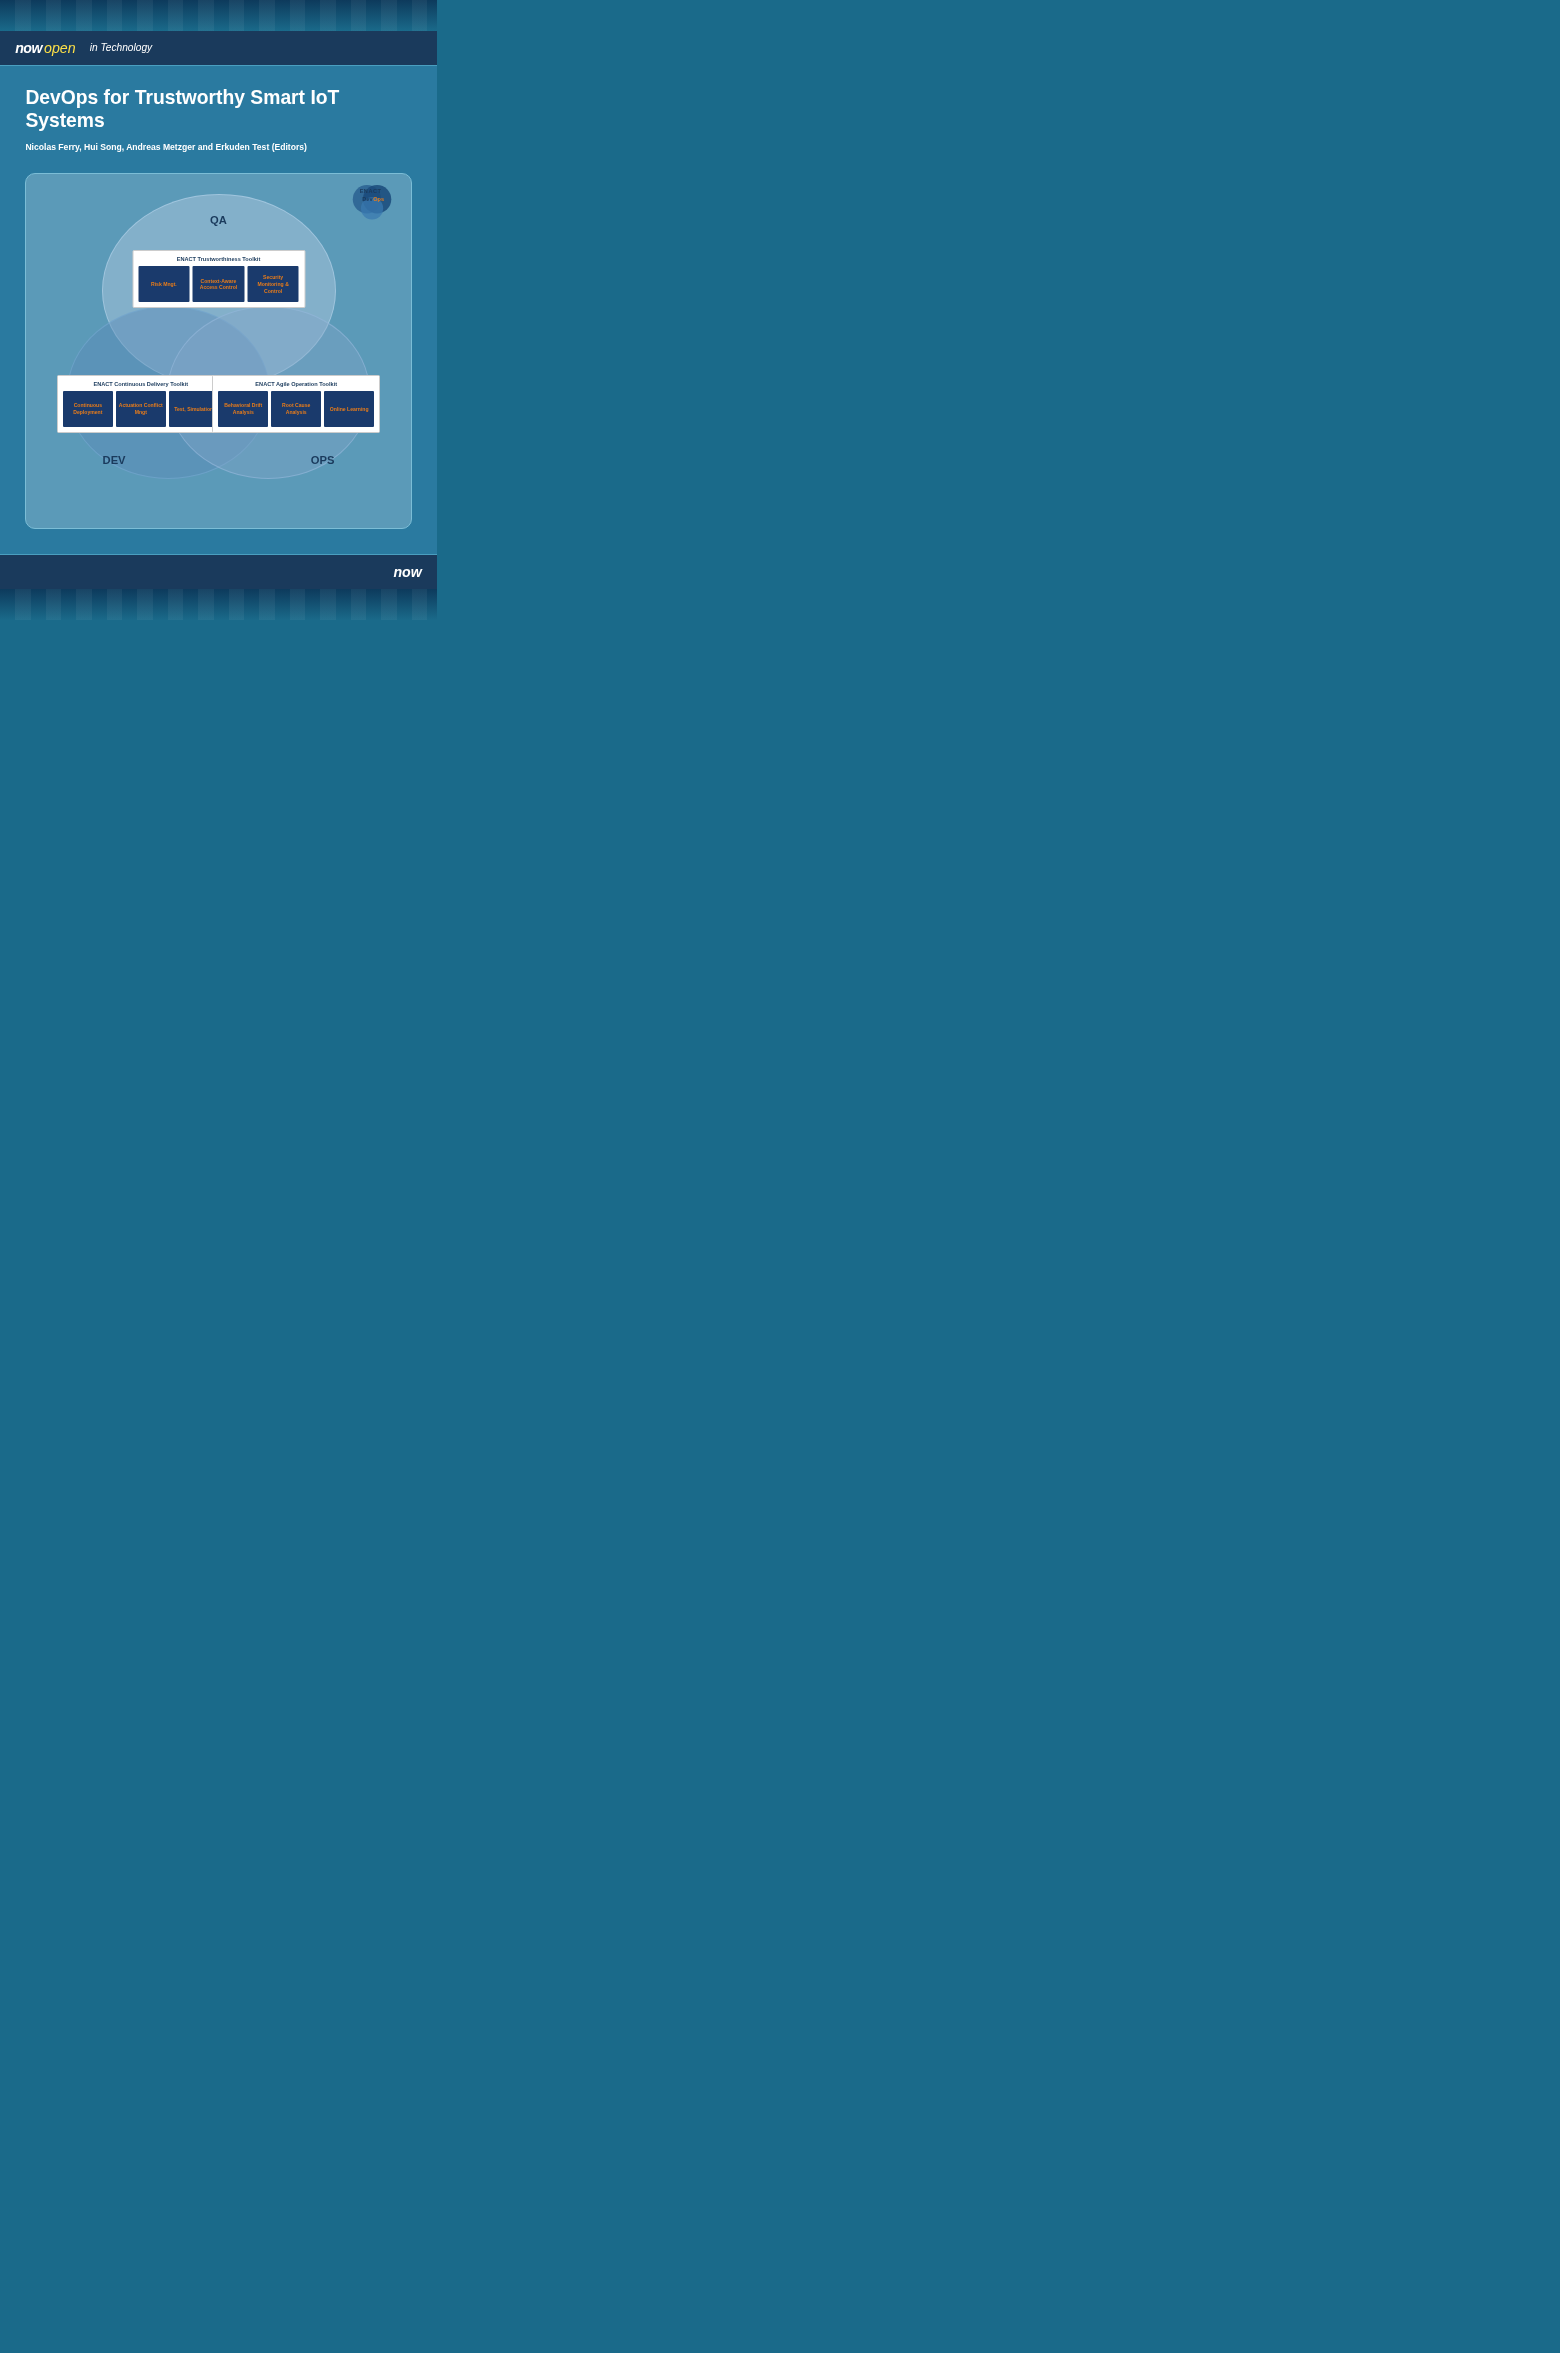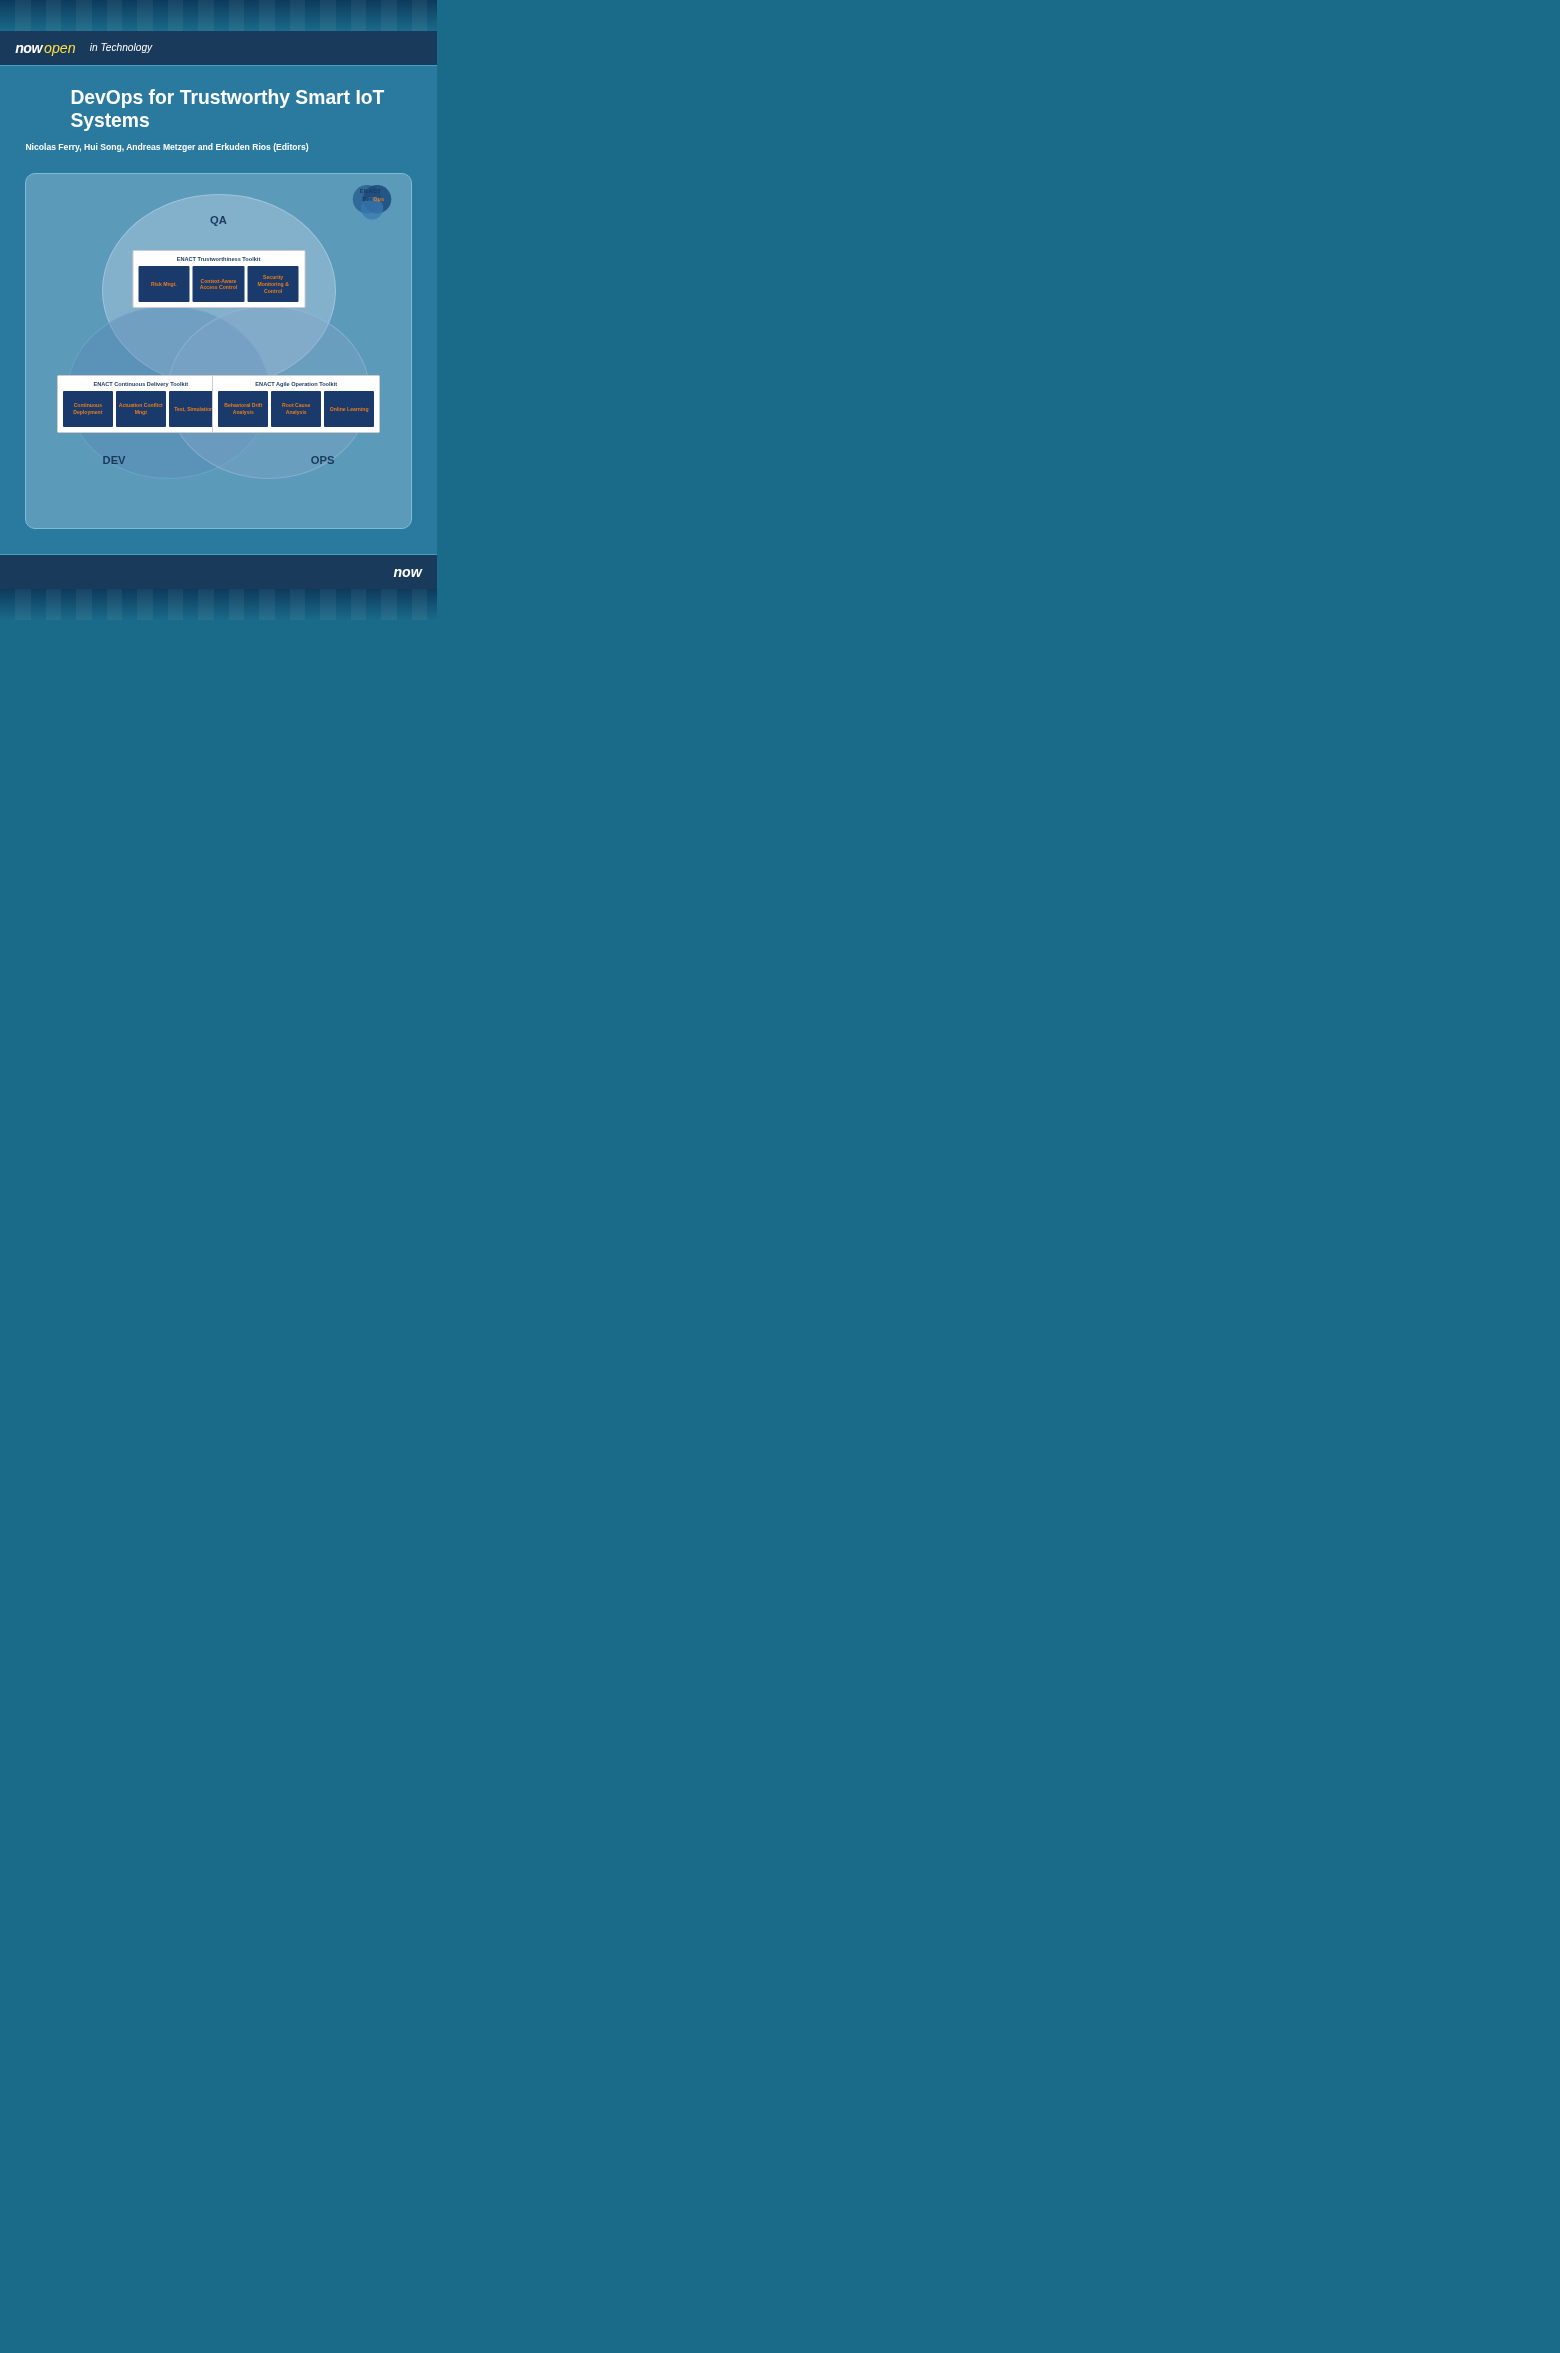--- a/index.html
+++ b/index.html
@@ -54,21 +54,20 @@
       background: #2a7aa0;
       padding: 20.3px 25.4px 25.4px;
     }
 
     .book-title {
       font-size: 19.3px;
       font-weight: 900;
       color: white;
       margin-bottom: 10.2px;
       line-height: 1.2;
-      margin-left: 45px;
     }
 
     .book-authors {
       font-size: 8.6px;
       font-weight: 700;
       color: white;
       margin-bottom: 20.3px;
     }
 
     
@@ -273,21 +272,21 @@
 <div class="header">
   <div class="header-logo">
     <span class="logo-now">now</span>
       <span class="logo-open">open</span>
     <span class="logo-in-tech">in Technology</span>
   </div>
 </div>
 
 <div class="main-content">
   <h1 class="book-title">DevOps for Trustworthy Smart IoT Systems</h1>
-  <p class="book-authors">Nicolas Ferry, Hui Song, Andreas Metzger and Erkuden Rios (Editors)</p>
+  <p class="book-authors">Nicolas Ferry, Hui Song, Andreas Metzger and Erkuden Test (Editors)</p>
 
   <div class="diagram-container">
 
     <div class="enact-logo">
       <svg width="61" height="38" viewBox="0 0 120 75">
 
         <circle cx="55" cy="30" r="28" fill="#2a6090" opacity="0.85"></circle>
         <circle cx="75" cy="30" r="28" fill="#1a4a7a" opacity="0.85"></circle>
         <circle cx="65" cy="48" r="22" fill="#3a7ab0" opacity="0.75"></circle>
 

